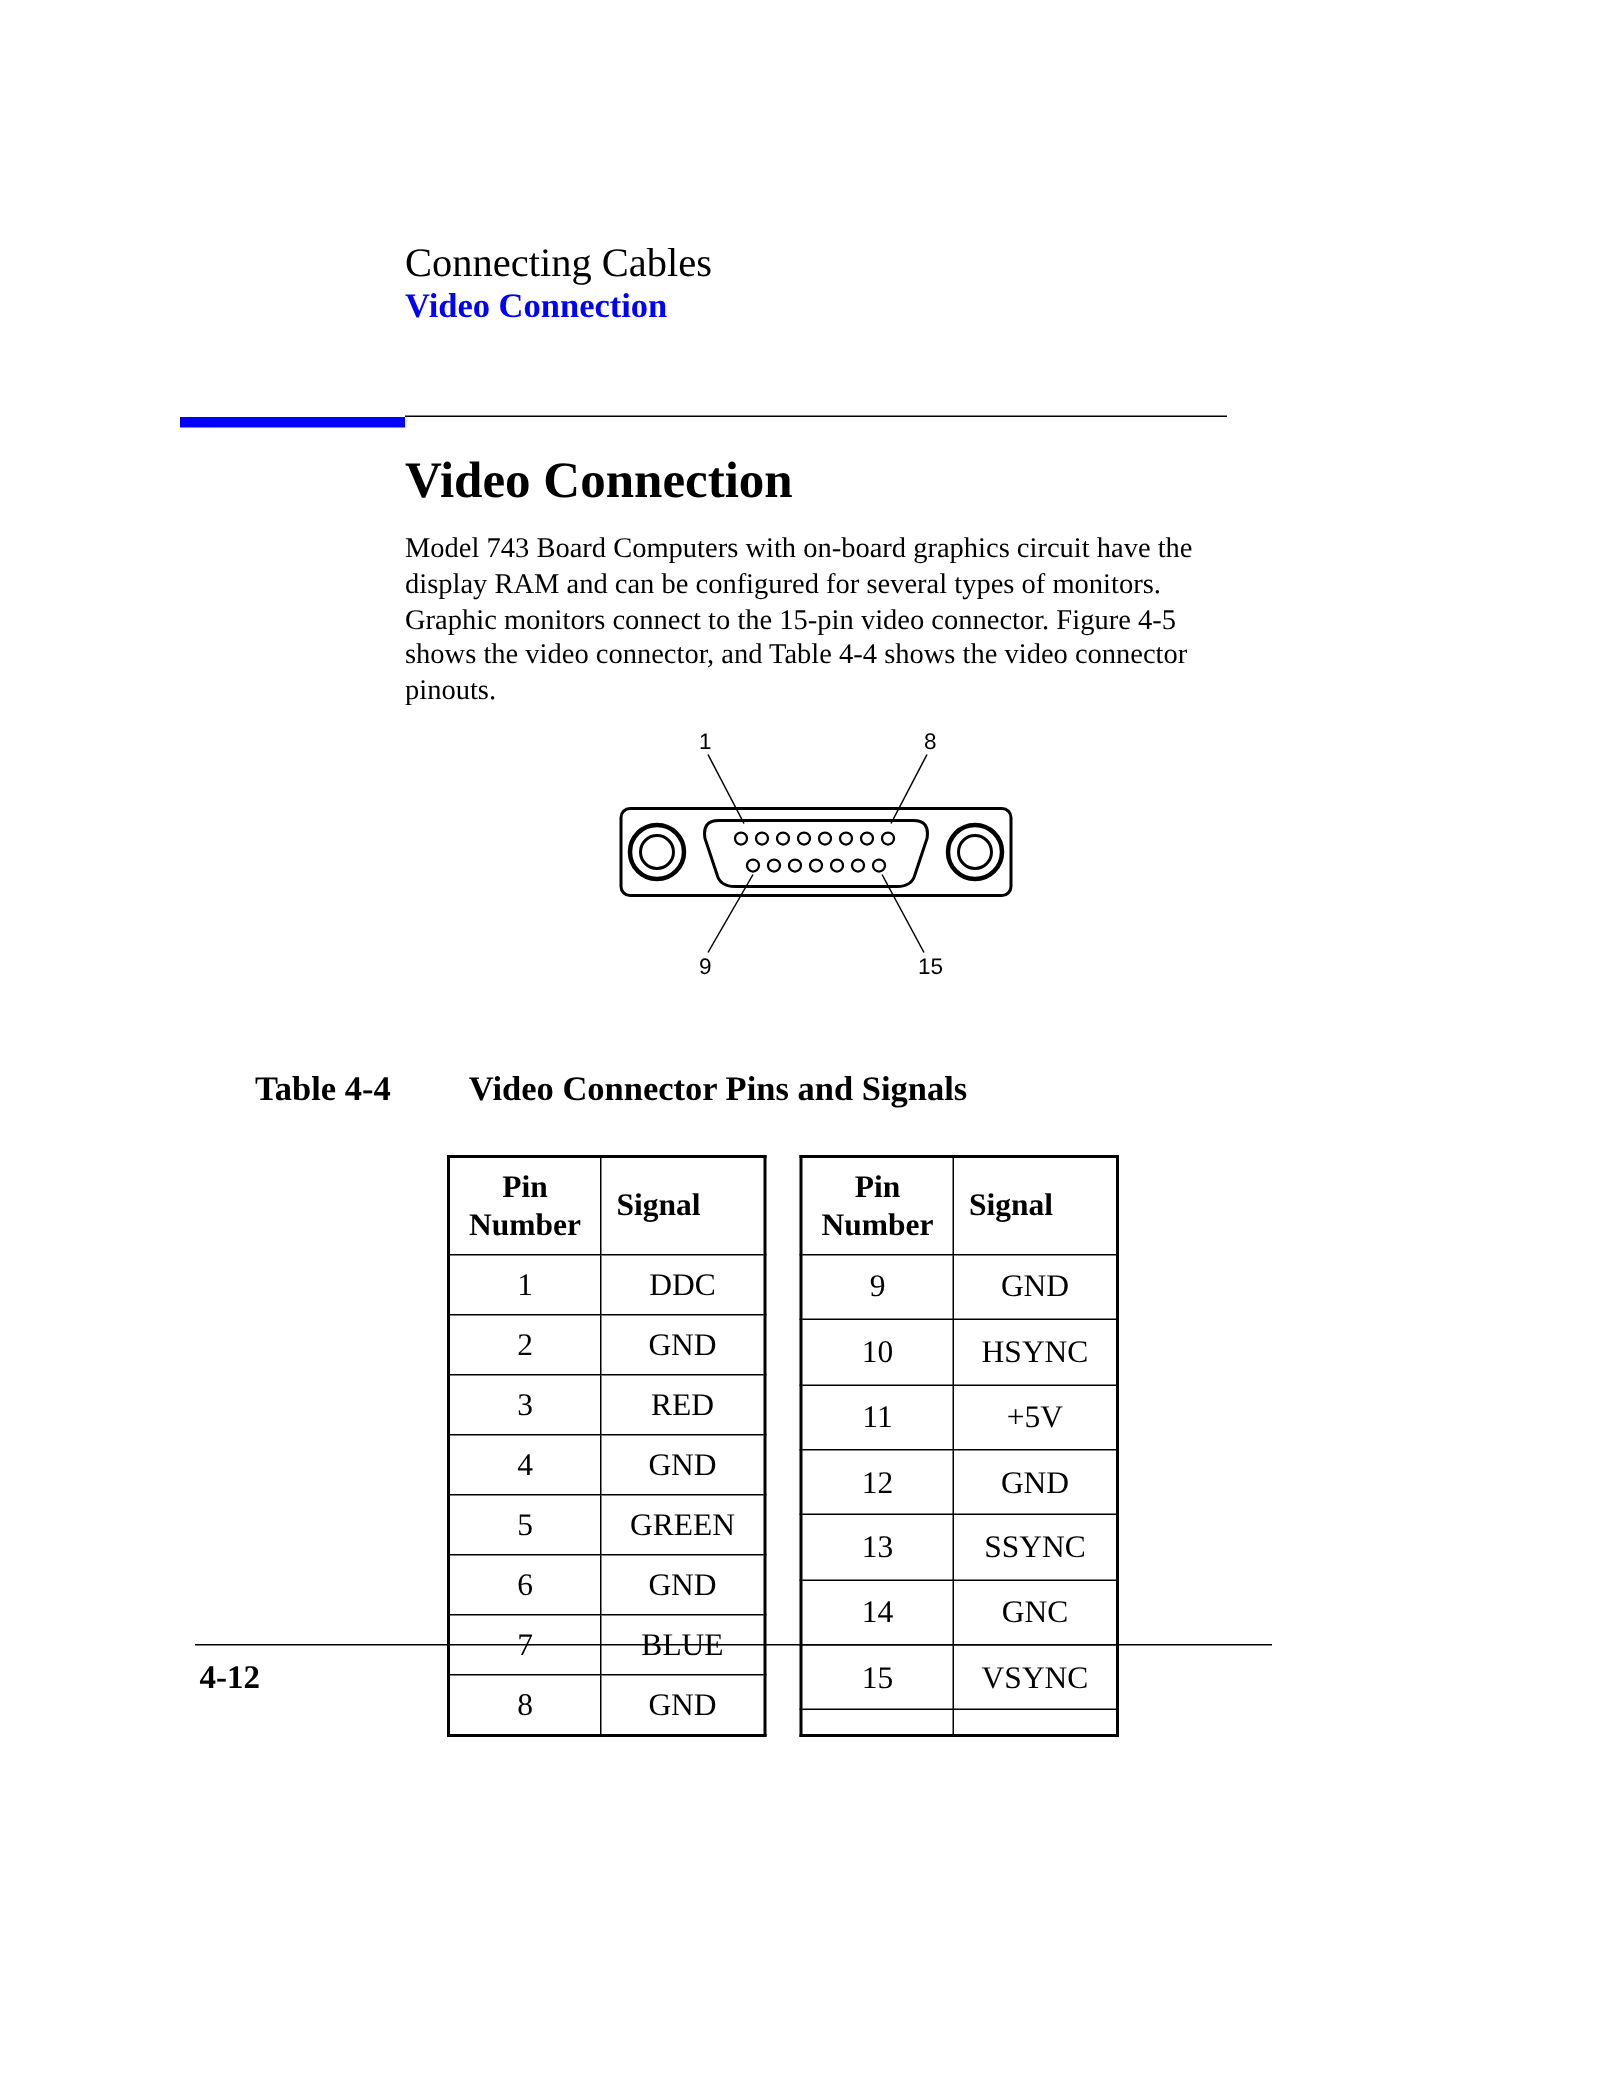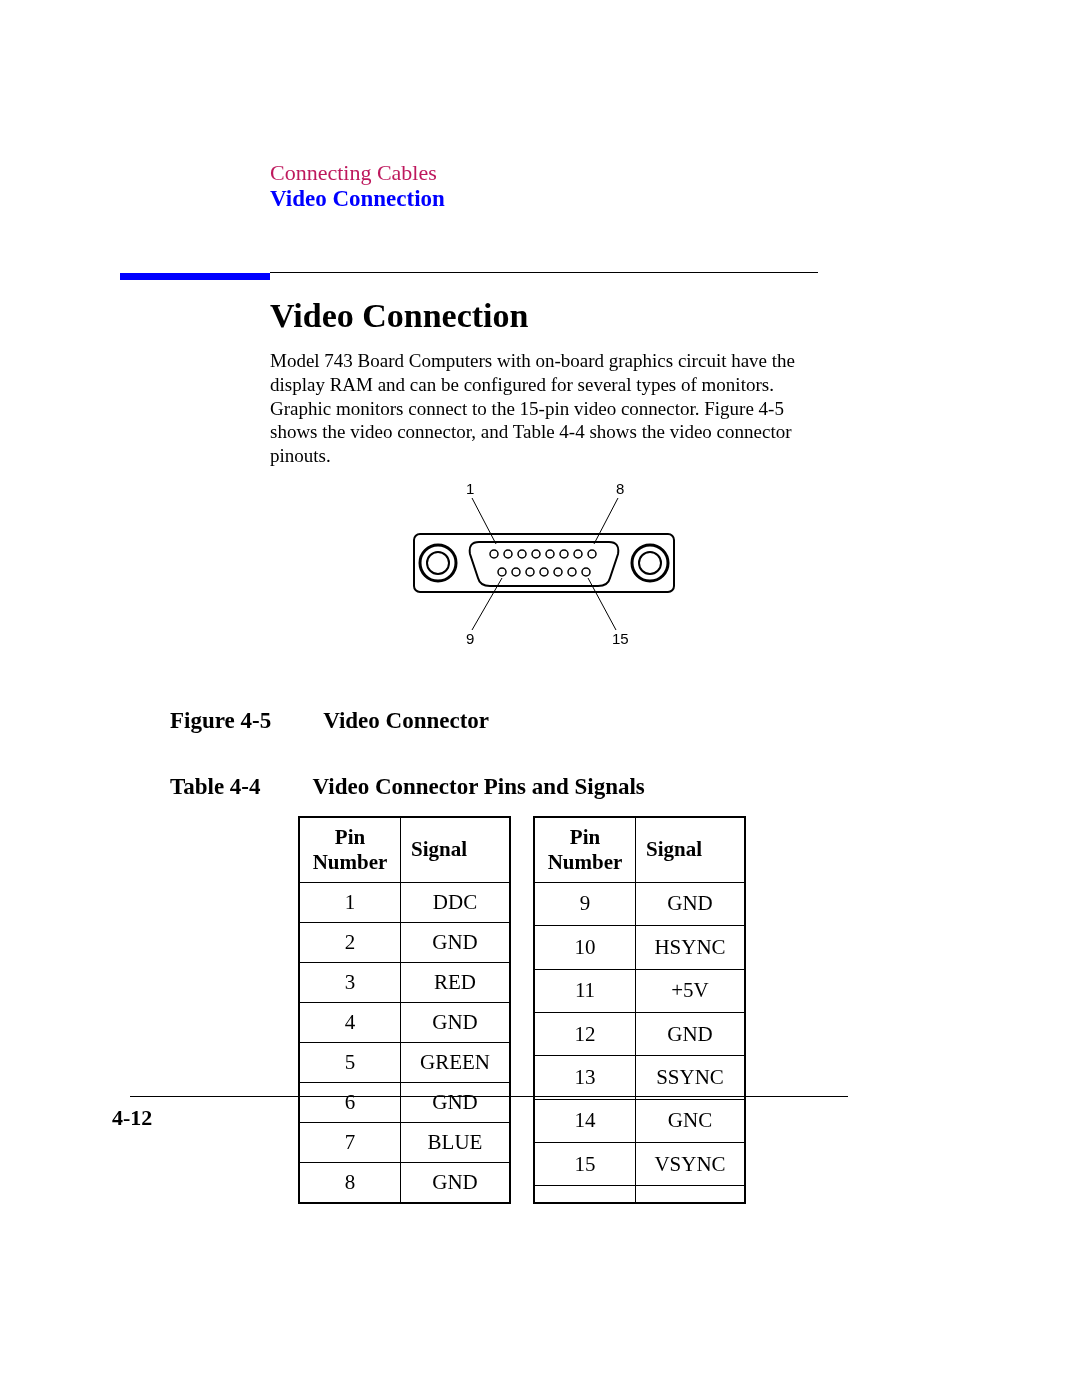--- a/index.html
+++ b/index.html
@@ -9,22 +9,22 @@
     color: #000;
     width: 1080px;
     height: 1397px;
     position: relative;
   }
   .page {
     box-sizing: border-box;
     padding: 160px 262px 0 270px;
   }
   .header-block .chapter {
-    color: #be185d;
-    font-size: 22px;
+    color: #000000;
+    font-size: 27px;
   }
   .header-block .section {
     color: #0000ff;
     font-weight: bold;
     font-size: 23px;
   }
   .rule-wrap {
     margin-top: 60px;
     position: relative;
     border-top: 1px solid #000;
@@ -57,21 +57,21 @@
     gap: 52px;
     font-weight: bold;
     font-size: 23px;
     margin-top: 60px;
     margin-left: -100px;
   }
   .caption-row + .caption-row { margin-top: 40px; align-items: center; }
   .tables-row {
     display: flex;
     gap: 22px;
-    margin-top: 16px;
+    margin-top: 31px;
     margin-left: 28px;
   }
   table.pins {
     border-collapse: collapse;
     font-family: "Times New Roman", Times, serif;
   }
   table.pins th, table.pins td {
     border: 1px solid #000;
     font-size: 21px;
     padding: 7px 10px;
@@ -84,21 +84,21 @@
   .outer-border { border: 2px solid #000; }
   .footer-rule {
     position: absolute;
     left: 130px;
     right: 232px;
     border-top: 1px solid #000;
     bottom: 300px;
   }
   .page-num {
     position: absolute;
-    left: 112px;
+    left: 133px;
     bottom: 266px;
     font-weight: bold;
     font-size: 22px;
     font-family: Liberation Serif, serif;
   }
 </style>
 </head>
 <body>
 
 <div class="page">
@@ -149,24 +149,20 @@
       <circle cx="118" cy="94" r="4" fill="none" stroke="#000" stroke-width="1.5"></circle>
       <circle cx="132" cy="94" r="4" fill="none" stroke="#000" stroke-width="1.5"></circle>
       <circle cx="146" cy="94" r="4" fill="none" stroke="#000" stroke-width="1.5"></circle>
       <circle cx="160" cy="94" r="4" fill="none" stroke="#000" stroke-width="1.5"></circle>
       <circle cx="174" cy="94" r="4" fill="none" stroke="#000" stroke-width="1.5"></circle>
       <circle cx="188" cy="94" r="4" fill="none" stroke="#000" stroke-width="1.5"></circle>
       <circle cx="202" cy="94" r="4" fill="none" stroke="#000" stroke-width="1.5"></circle>
     </svg>
   </div>
 
-  <div class="caption-row">
-    <span>Figure 4-5</span>
-    <span>Video Connector</span>
-  </div>
 
   <div class="caption-row">
     <span>Table 4-4</span>
     <span>Video Connector Pins and Signals</span>
   </div>
 
   <div class="tables-row">
     <table class="pins outer-border">
       <thead>
         <tr>

